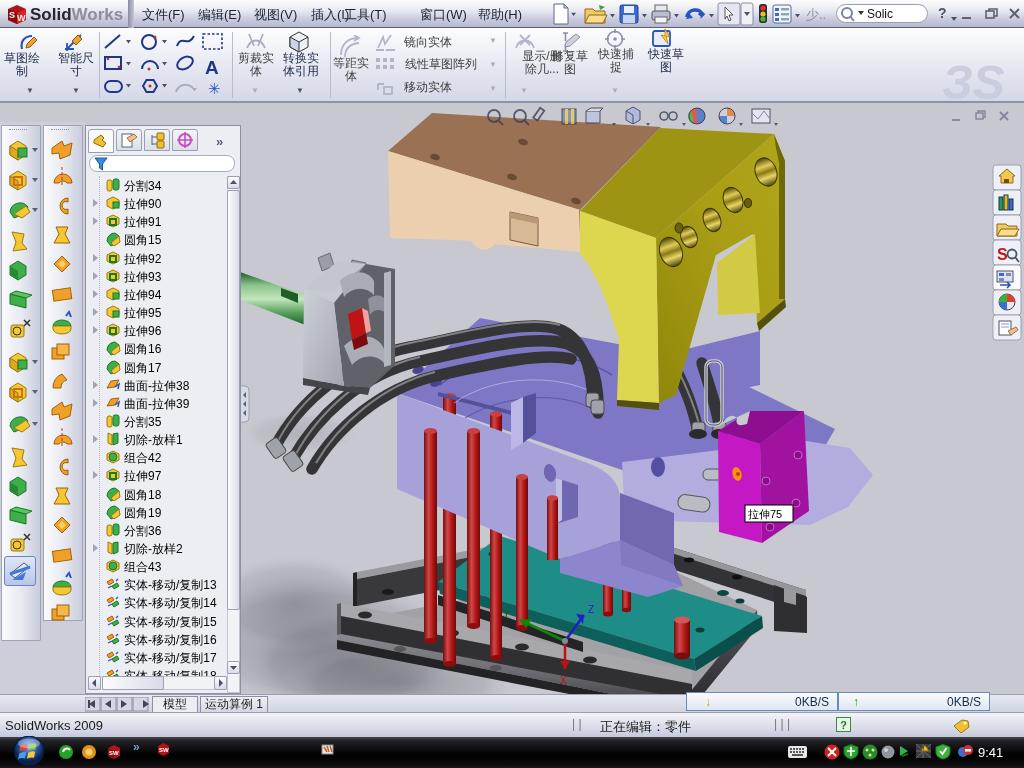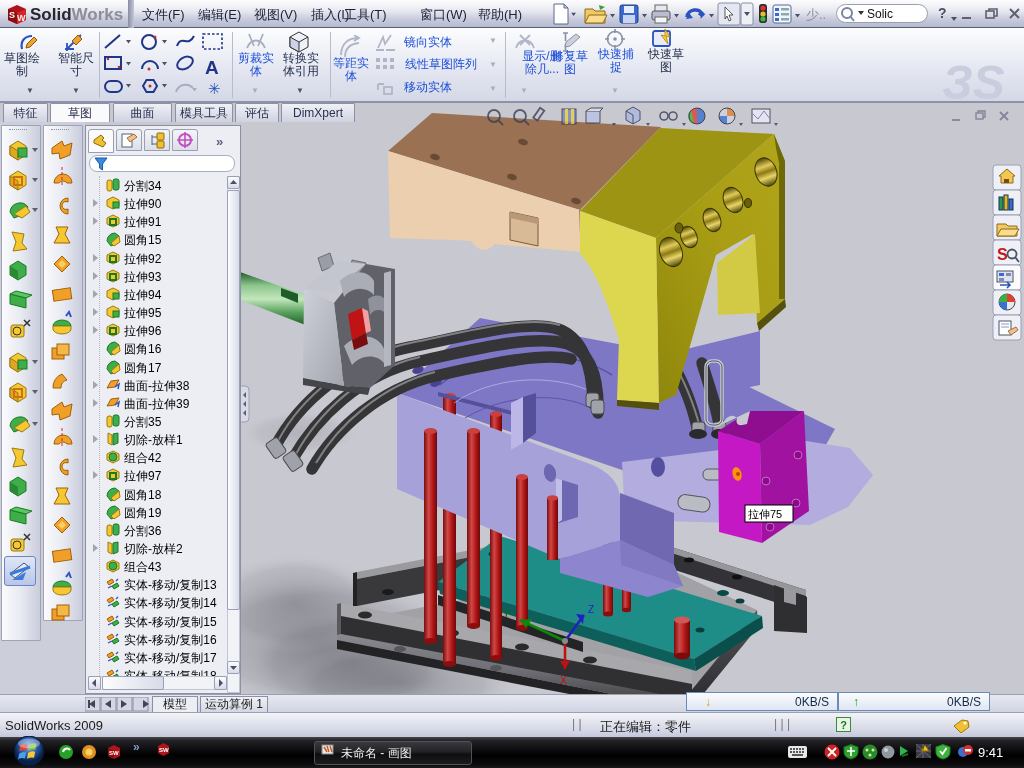--- a/index.html
+++ b/index.html
@@ -5,21 +5,21 @@
 html,body{width:1024px;height:768px;overflow:hidden;background:#c8c9d0;}
 #root{position:absolute;left:0;top:0;width:1024px;height:768px;}
 .abs{position:absolute;}
 
 #titlebar{left:0;top:0;width:1024px;height:28px;background:linear-gradient(#fdfdfe 0%,#e8e9f0 40%,#c9ccdd 70%,#b6bacf 100%);border-bottom:1px solid #5a5e72;}
 #logosep{left:128px;top:0;width:6px;height:28px;background:linear-gradient(90deg,#8a8da1,#c4c7d6);}
 .menuitem{top:6px;font-size:13px;color:#1c2138;}
 
 #cmdbar{left:0;top:28px;width:1024px;height:75px;background:linear-gradient(#fcfdfe,#e3e6f0 60%,#d4d8e6);border-bottom:2px solid #8d92aa;}
 .cmdtext{font-size:12px;line-height:13px;color:#25304d;text-align:center;}
-.cmdtext.dis{color:#1d4ed8;}
+.cmdtext.dis{color:#404040;}
 .dar{font-size:8px;color:#4a5068;}
 .dar.dis{color:#a8aec0;}
 .vsep{top:32px;width:1px;height:66px;background:#b7bccd;}
 
 #tabrow{left:0;top:103px;width:357px;height:19px;background:transparent;}
 .ftab{top:0;height:19px;background:linear-gradient(#f0f1f6,#cfd2e0);border:1px solid #8d90a4;border-bottom:none;font-size:12px;color:#2a3050;text-align:center;line-height:18px;border-radius:2px 2px 0 0;}
 .ftab.act{background:#fafafc;z-index:3;}
 
 #leftbg{left:0;top:122px;width:85px;height:590px;background:#ccced9;}
 .vtb{background:linear-gradient(90deg,#fbfbfd,#e8eaf2 50%,#c9ccdb);border:1px solid #9fa3b5;border-radius:1px;}
@@ -622,28 +622,20 @@
 
 <rect x="-3" y="283" width="12" height="36" rx="4" fill="#d7dae4" stroke="#9aa0b2"></rect>
 <g fill="#55607a">
           <polygon points="3,292 6,289 6,295"></polygon>
           <polygon points="3,301 6,298 6,304"></polygon>
           <polygon points="3,310 6,307 6,313"></polygon>
         </g>
 </svg>
 </div>
 
-<div id="tabrow" class="abs">
-  <div class="ftab abs" style="left:3px;width:45px">特征</div>
-  <div class="ftab act abs" style="left:50px;width:60px">草图</div>
-  <div class="ftab abs" style="left:113px;width:59px">曲面</div>
-  <div class="ftab abs" style="left:175px;width:58px">模具工具</div>
-  <div class="ftab abs" style="left:235px;width:44px">评估</div>
-  <div class="ftab abs" style="left:281px;width:74px">DimXpert</div>
-</div>
 
 <div id="leftbg" class="abs"></div>
 <div class="vtb abs" style="left:1px;top:125px;width:40px;height:516px"></div>
 <div class="vtb abs" style="left:43px;top:125px;width:40px;height:496px"></div>
 <div class="abs grip" style="left:9px;top:129px"></div>
 <div class="abs grip" style="left:51px;top:129px"></div>
 <div id="licons1">
       <svg class="abs" style="left:6px;top:138px" width="34" height="26" viewBox="0 0 34 26">
         <path d="M4,8 L12,3 L20,8 L20,17 L12,22 L4,17 Z" fill="#f5c832" stroke="#9a7a10"></path>
         <path d="M4,8 L12,13 L12,22 L4,17 Z" fill="#e0a820" stroke="#9a7a10"></path>
@@ -1113,21 +1105,20 @@
         <path d="M2,4 L8,1 L14,4 L14,12 L8,15 L2,12 Z" fill="#b01418"></path>
         <path d="M2,4 L8,7 L8,15 L2,12 Z" fill="#8a0d10"></path>
         <text x="3" y="11" font-size="6" fill="#fff" font-weight="bold">SW</text>
       </g>
 </svg>
 <div class="abs" style="left:133px;top:740px;color:#7a9ac8;font-size:12px;font-weight:bold">»</div>
 <svg class="abs" style="left:156px;top:742px" width="15" height="15">
       <path d="M2,4 L7.5,1 L13,4 L13,11 L7.5,14 L2,11 Z" fill="#b01418"></path>
       <text x="3" y="10" font-size="6" fill="#fff" font-weight="bold">SW</text>
     </svg>
-<div class="tbtn abs" style="left:314px;top:741px;width:158px;padding-left:26px">未命名 - 画图</div>
 <svg class="abs" style="left:320px;top:742px" width="15" height="15">
       <rect x="2" y="3" width="11" height="9" fill="#e8e8f0" stroke="#888"></rect>
       <path d="M4,5 l3,5 M7,4 l2,6 M10,4 l2,6" stroke="#c06020" stroke-width="1.5"></path>
     </svg>
 <div id="tray">
   <svg class="abs" style="left:788px;top:746px" width="20" height="13">
         <rect x="0" y="0" width="19" height="12" rx="2" fill="#e8e8e8"></rect>
         <g fill="#555">
           <rect x="2" y="2" width="2" height="2"></rect>
           <rect x="5" y="2" width="2" height="2"></rect>

